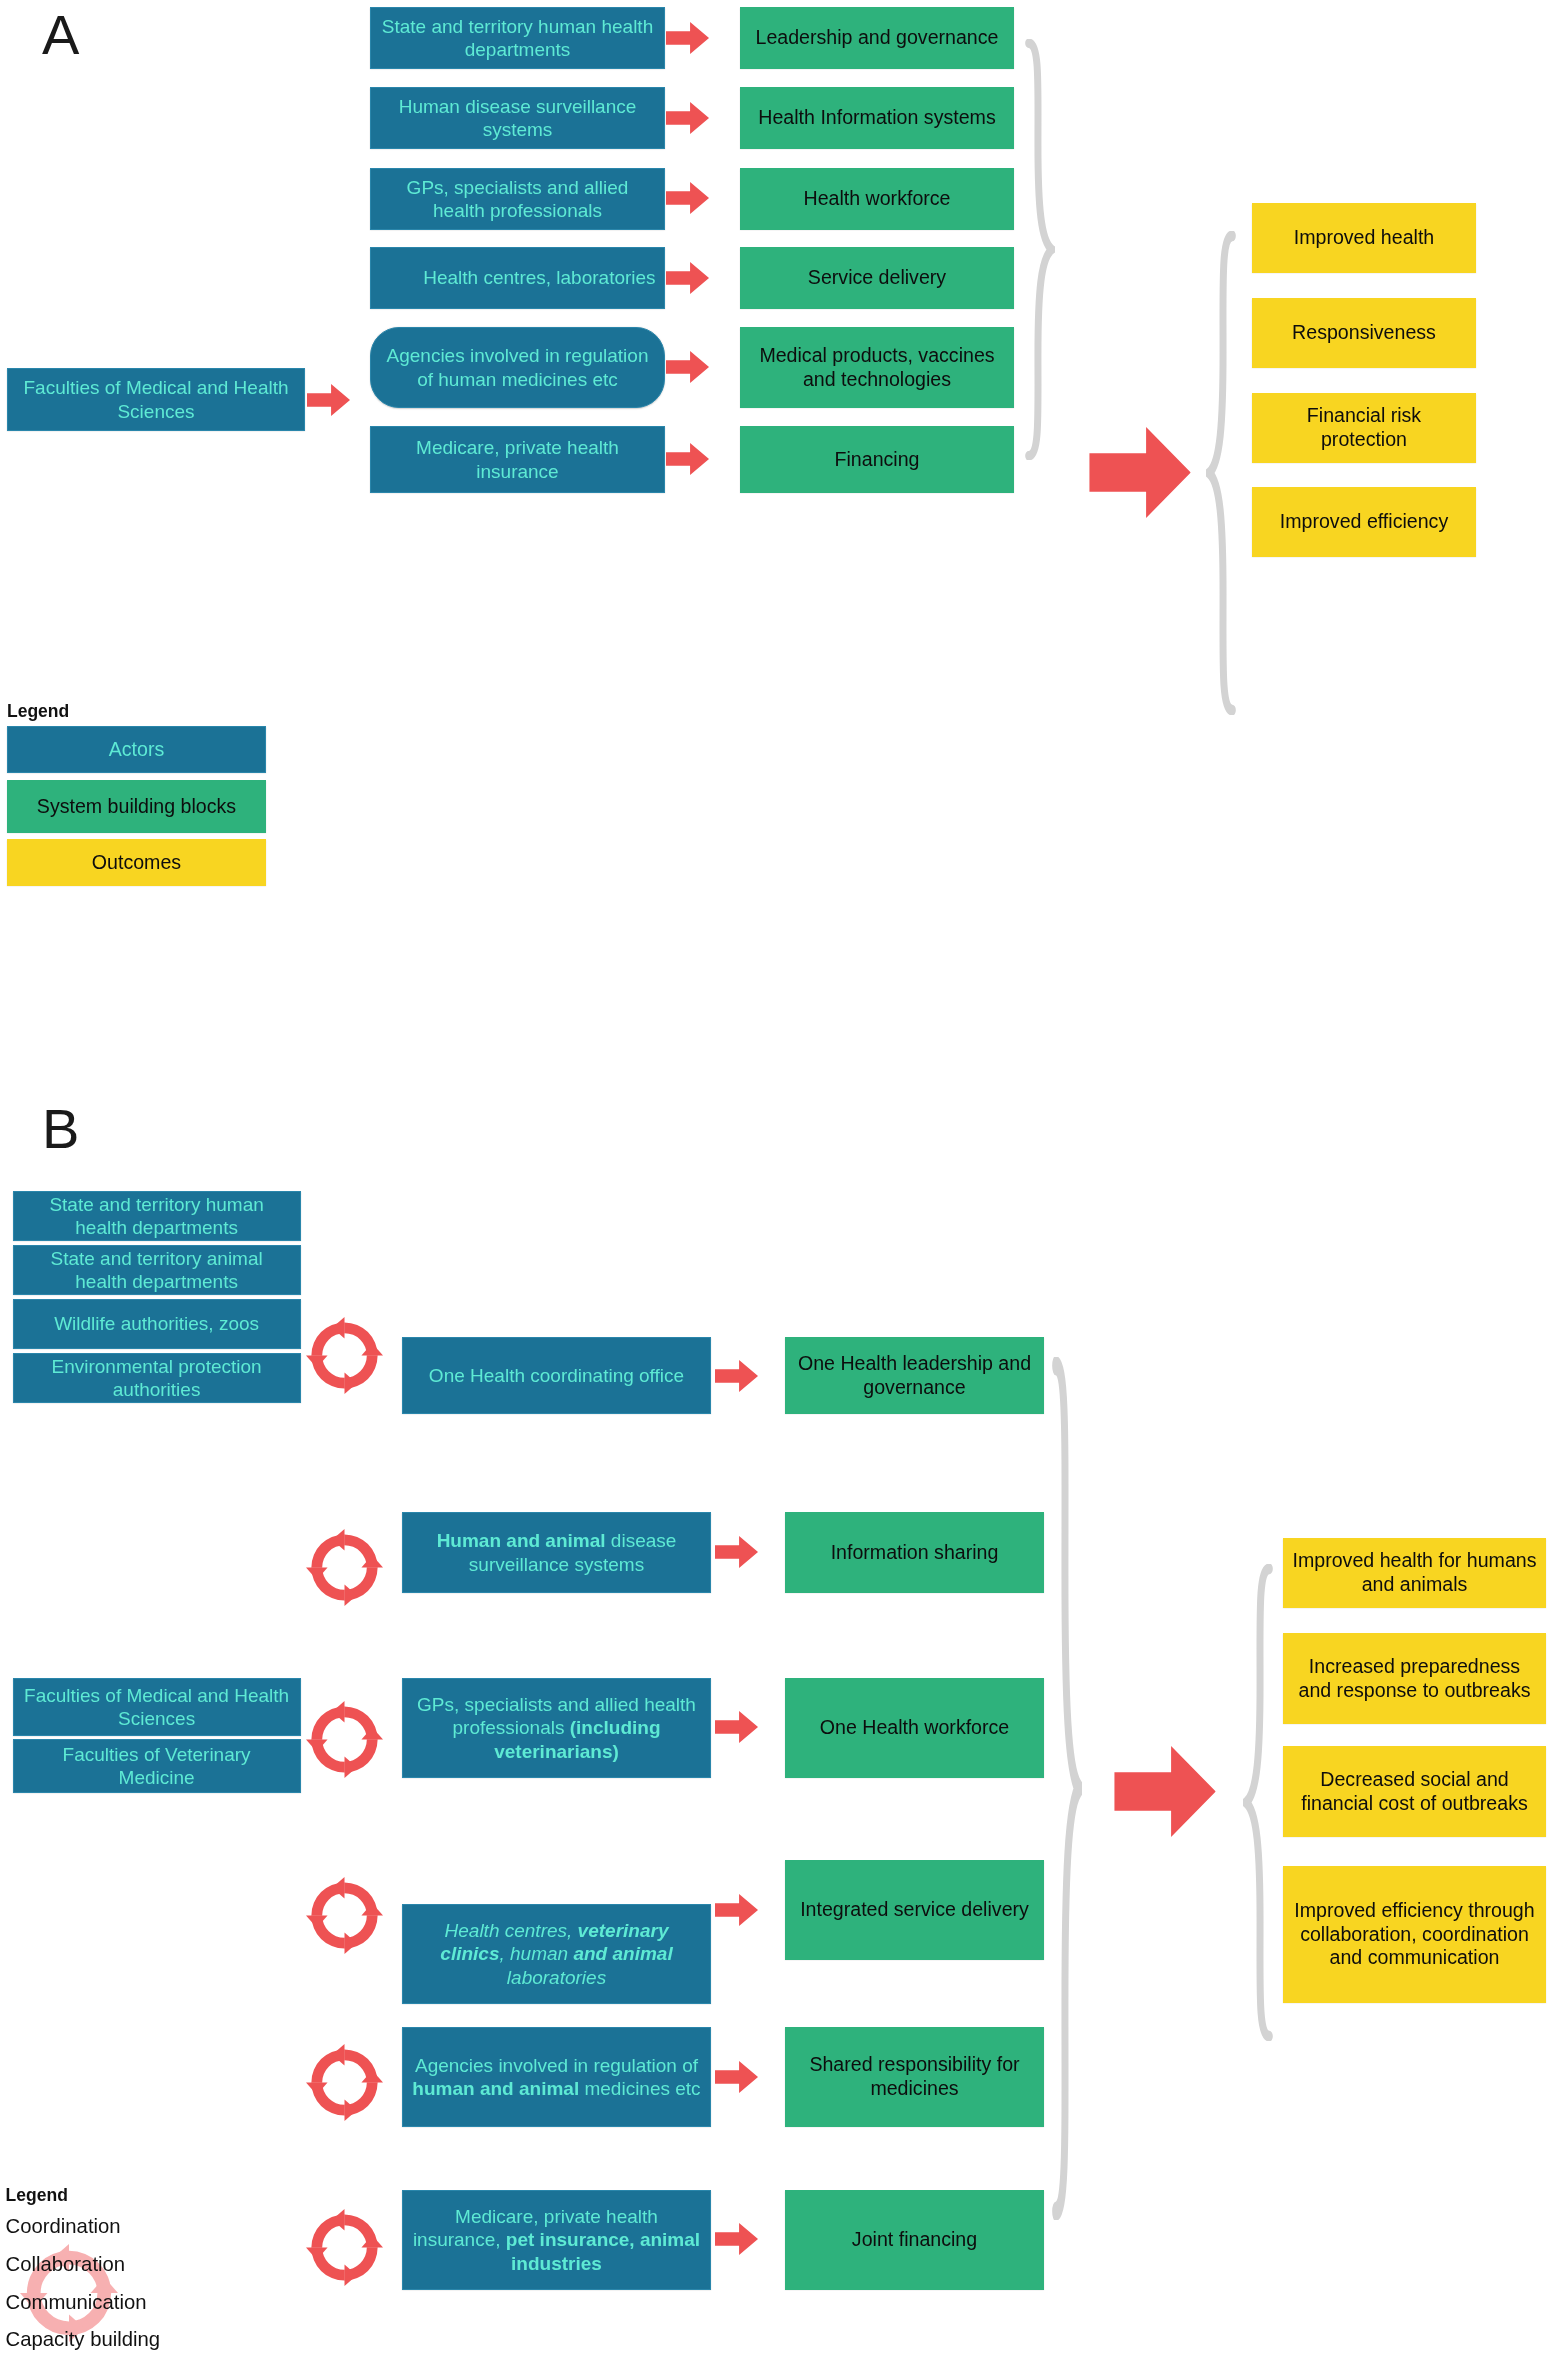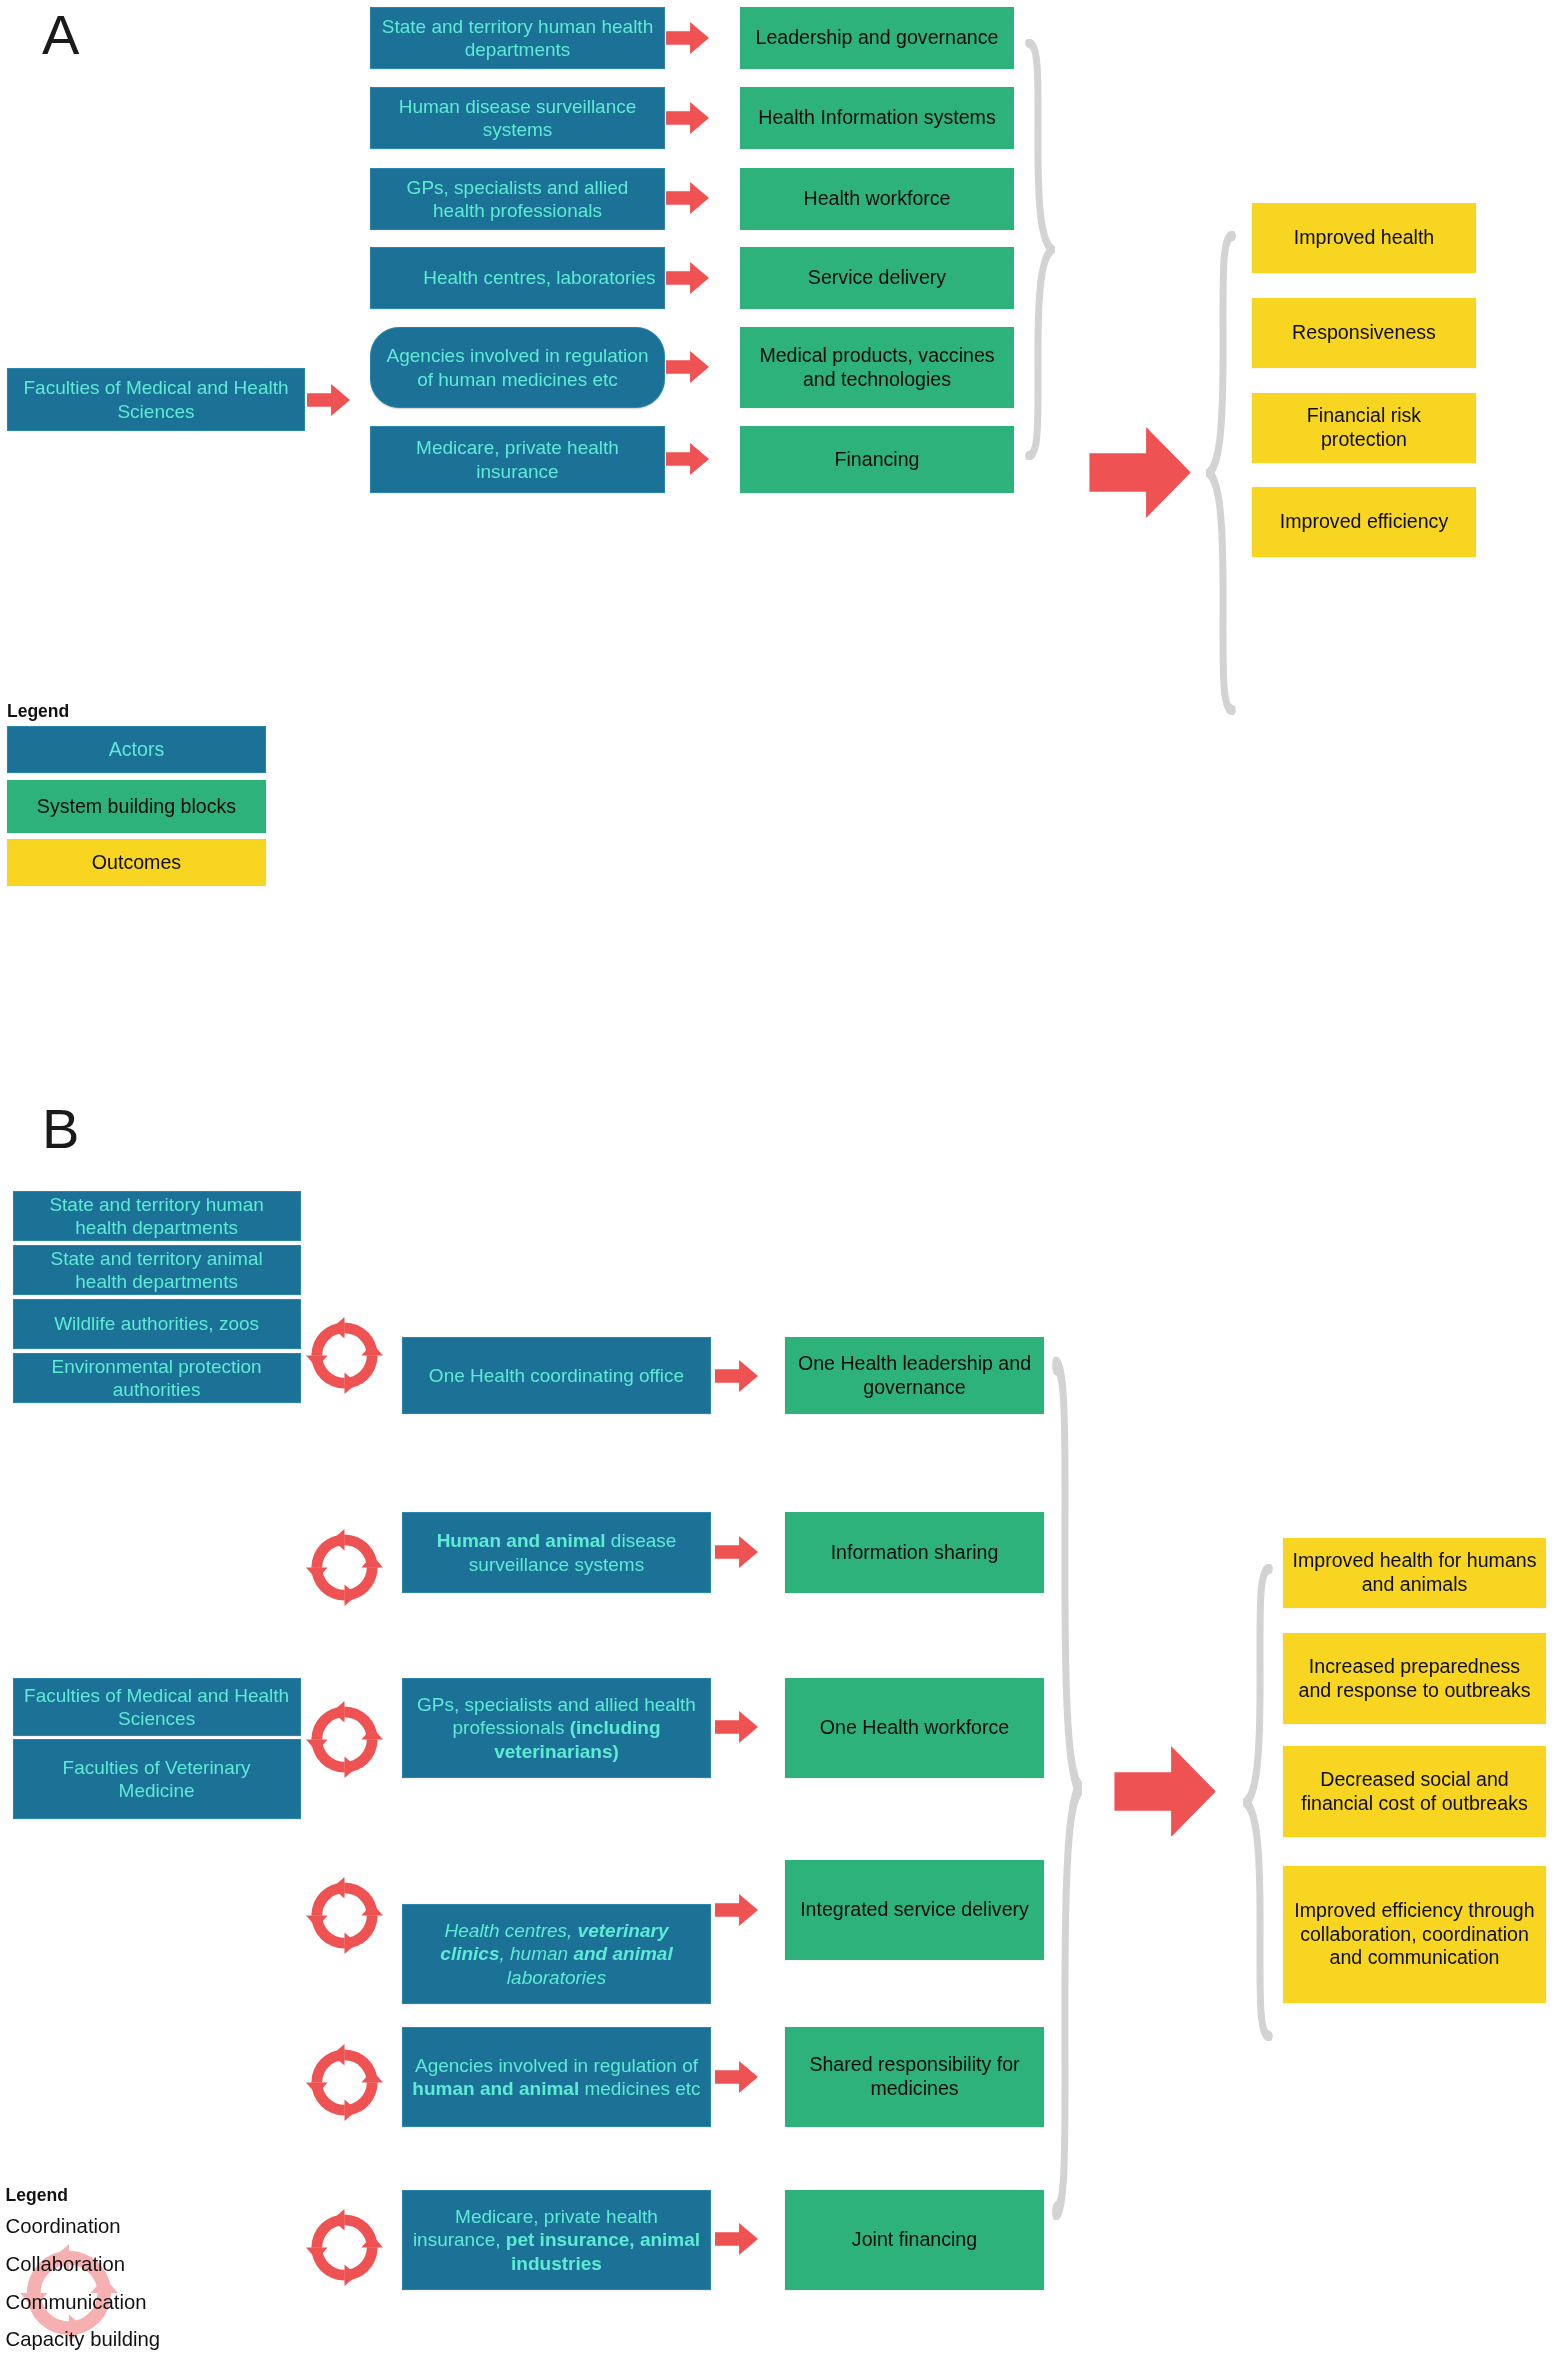--- a/index.html
+++ b/index.html
@@ -178,21 +178,21 @@
 <div class="box blue" style="left:12.6px;top:1299px;width:288px;height:50px;font-size:19px;">
   <span>Wildlife authorities, zoos</span>
   </div>
 <div class="box blue" style="left:12.6px;top:1353px;width:288px;height:50px;font-size:19px;">
   <span>Environmental protection authorities</span>
   </div>
 
 <div class="box blue" style="left:12.6px;top:1678px;width:288px;height:58px;font-size:19px;">
   <span>Faculties of Medical and Health Sciences</span>
   </div>
-<div class="box blue" style="left:12.6px;top:1739px;width:288px;height:80px;font-size:19px;">
+<div class="box blue" style="left:12.6px;top:1739px;width:288px;height:54px;font-size:19px;">
   <span>Faculties of Veterinary Medicine</span>
   </div>
 
 <div class="cyc" style="left:306px;top:1317px;width:77px;height:77px;">
   <svg width="77" height="77" viewBox="0 0 110 110">
       <use href="#sym-cycle" width="110" height="110"></use>
     </svg></div>
 <div class="cyc" style="left:306px;top:1529px;width:77px;height:77px;">
   <svg width="77" height="77" viewBox="0 0 110 110">
       <use href="#sym-cycle" width="110" height="110"></use>

